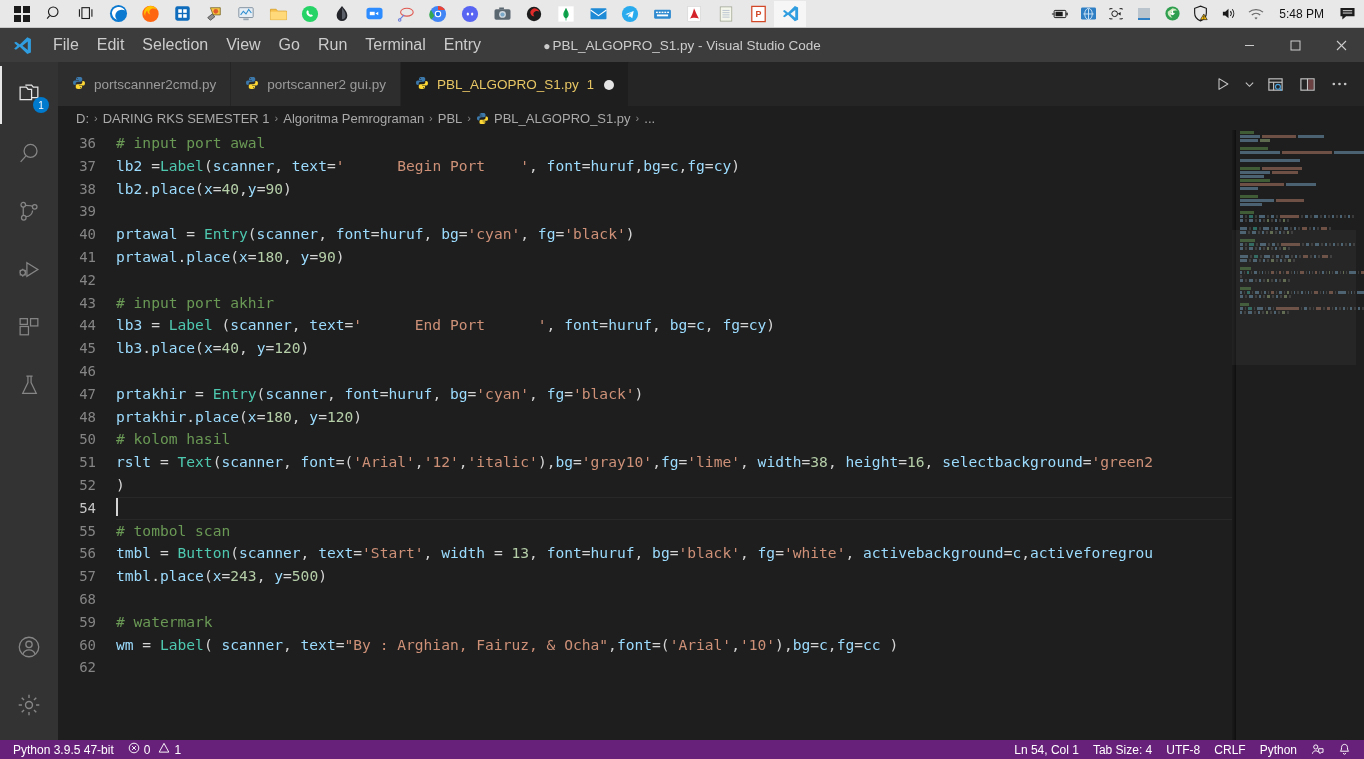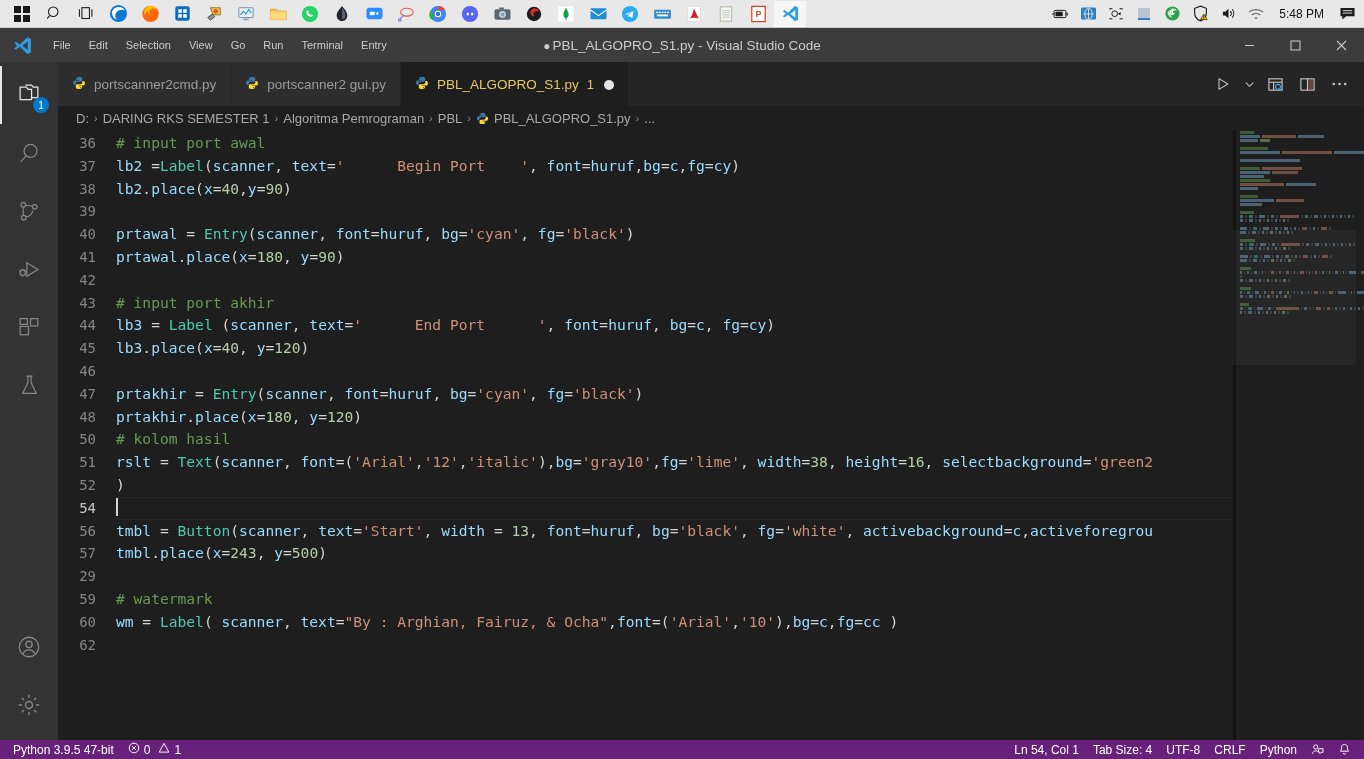--- a/index.html
+++ b/index.html
@@ -53,21 +53,21 @@
   
   #titlebar {
     height: 34px; flex: 0 0 34px;
     background: #3c3c3c; color: #cccccc;
     display: flex; align-items: center;
     font-size: 13px; position: relative;
   }
   #vsc-logo { width: 44px; display: flex; align-items: center; justify-content: center; }
   #menu { display: flex; align-items: center; gap: 0px; }
   .menu-item {
-    padding: 3px 9px; font-size: 11px; color: #cccccc; cursor: default;
+    padding: 3px 9px; font-size: 16px; color: #cccccc; cursor: default;
     white-space: nowrap;
   }
   #window-title {
     position: absolute; left: 0; right: 0; text-align: center;
     font-size: 13.5px; color: #cccccc; pointer-events: none;
   }
   .dirty-dot { color: #cccccc; font-size: 12px; margin-right: 2px; }
   #window-controls { margin-left: auto; display: flex; height: 100%; z-index: 2; }
   .wc {
     width: 46px; height: 100%;
@@ -657,23 +657,24 @@
             <div class="line"><div class="ln">43</div><div class="src"><span class="c"># input port akhir</span></div></div>
             <div class="line"><div class="ln">44</div><div class="src"><span class="v">lb3 </span><span class="p">= </span><span class="fn">Label </span><span class="p">(</span><span class="v">scanner</span><span class="p">, </span><span class="v">text</span><span class="p">=</span><span class="s">'      End Port      '</span><span class="p">, </span><span class="v">font</span><span class="p">=</span><span class="v">huruf</span><span class="p">, </span><span class="v">bg</span><span class="p">=</span><span class="v">c</span><span class="p">, </span><span class="v">fg</span><span class="p">=</span><span class="v">cy</span><span class="p">)</span></div></div>
             <div class="line"><div class="ln">45</div><div class="src"><span class="v">lb3</span><span class="p">.</span><span class="v">place</span><span class="p">(</span><span class="v">x</span><span class="p">=</span><span class="n">40</span><span class="p">, </span><span class="v">y</span><span class="p">=</span><span class="n">120</span><span class="p">)</span></div></div>
             <div class="line"><div class="ln">46</div><div class="src"></div></div>
             <div class="line"><div class="ln">47</div><div class="src"><span class="v">prtakhir </span><span class="p">= </span><span class="fn">Entry</span><span class="p">(</span><span class="v">scanner</span><span class="p">, </span><span class="v">font</span><span class="p">=</span><span class="v">huruf</span><span class="p">, </span><span class="v">bg</span><span class="p">=</span><span class="s">'cyan'</span><span class="p">, </span><span class="v">fg</span><span class="p">=</span><span class="s">'black'</span><span class="p">)</span></div></div>
             <div class="line"><div class="ln">48</div><div class="src"><span class="v">prtakhir</span><span class="p">.</span><span class="v">place</span><span class="p">(</span><span class="v">x</span><span class="p">=</span><span class="n">180</span><span class="p">, </span><span class="v">y</span><span class="p">=</span><span class="n">120</span><span class="p">)</span></div></div>
             <div class="line"><div class="ln">50</div><div class="src"><span class="c"># kolom hasil</span></div></div>
             <div class="line"><div class="ln">51</div><div class="src"><span class="v">rslt </span><span class="p">= </span><span class="fn">Text</span><span class="p">(</span><span class="v">scanner</span><span class="p">, </span><span class="v">font</span><span class="p">=</span><span class="p">(</span><span class="s">'Arial'</span><span class="p">,</span><span class="s">'12'</span><span class="p">,</span><span class="s">'italic'</span><span class="p">),</span><span class="v">bg</span><span class="p">=</span><span class="s">'gray10'</span><span class="p">,</span><span class="v">fg</span><span class="p">=</span><span class="s">'lime'</span><span class="p">, </span><span class="v">width</span><span class="p">=</span><span class="n">38</span><span class="p">, </span><span class="v">height</span><span class="p">=</span><span class="n">16</span><span class="p">, </span><span class="v">selectbackground</span><span class="p">=</span><span class="s">'green2</span></div></div>
             <div class="line"><div class="ln">52</div><div class="src"><span class="p">)</span></div></div>
             <div class="line cursorline"><div class="ln">54</div><div class="src"><span class="caret"></span></div></div>
+            <div class="line"><div class="ln">55</div><div class="src"><span class="c"># tombol scan</span></div></div>
             <div class="line"><div class="ln">56</div><div class="src"><span class="v">tmbl </span><span class="p">= </span><span class="fn">Button</span><span class="p">(</span><span class="v">scanner</span><span class="p">, </span><span class="v">text</span><span class="p">=</span><span class="s">'Start'</span><span class="p">, </span><span class="v">width </span><span class="p">= </span><span class="n">13</span><span class="p">, </span><span class="v">font</span><span class="p">=</span><span class="v">huruf</span><span class="p">, </span><span class="v">bg</span><span class="p">=</span><span class="s">'black'</span><span class="p">, </span><span class="v">fg</span><span class="p">=</span><span class="s">'white'</span><span class="p">, </span><span class="v">activebackground</span><span class="p">=</span><span class="v">c</span><span class="p">,</span><span class="v">activeforegrou</span></div></div>
             <div class="line"><div class="ln">57</div><div class="src"><span class="v">tmbl</span><span class="p">.</span><span class="v">place</span><span class="p">(</span><span class="v">x</span><span class="p">=</span><span class="n">243</span><span class="p">, </span><span class="v">y</span><span class="p">=</span><span class="n">500</span><span class="p">)</span></div></div>
-            <div class="line"><div class="ln">29</div><div class="src"></div></div>
+            <div class="line"><div class="ln">68</div><div class="src"></div></div>
             <div class="line"><div class="ln">59</div><div class="src"><span class="c"># watermark</span></div></div>
             <div class="line"><div class="ln">60</div><div class="src"><span class="v">wm </span><span class="p">= </span><span class="fn">Label</span><span class="p">( </span><span class="v">scanner</span><span class="p">, </span><span class="v">text</span><span class="p">=</span><span class="s">"By : Arghian, Fairuz, &amp; Ocha"</span><span class="p">,</span><span class="v">font</span><span class="p">=</span><span class="p">(</span><span class="s">'Arial'</span><span class="p">,</span><span class="s">'10'</span><span class="p">),</span><span class="v">bg</span><span class="p">=</span><span class="v">c</span><span class="p">,</span><span class="v">fg</span><span class="p">=</span><span class="v">cc </span><span class="p">)</span></div></div>
             <div class="line"><div class="ln">62</div><div class="src"></div></div>
           </div>
         <div id="minimap">
           <div class="mm-shadow"></div>
           <div id="mm-lines">
               <div style="height: 3px; margin: 1px 0px 1px 8px; display: flex; gap: 2px;">
                 <i style="display: block; height: 3px; width: 14px; background: rgb(63, 92, 55);"></i>
               </div>

